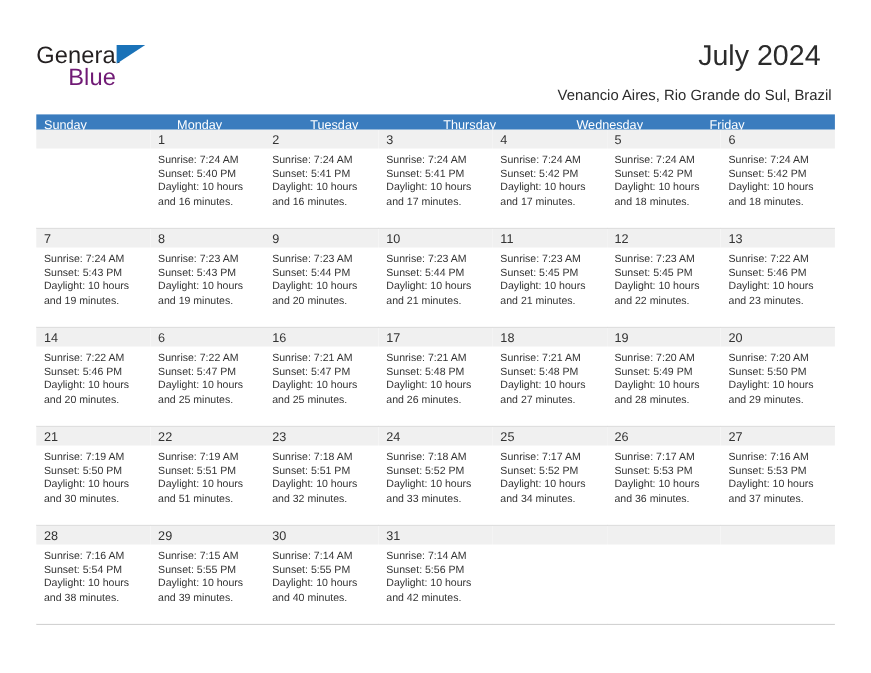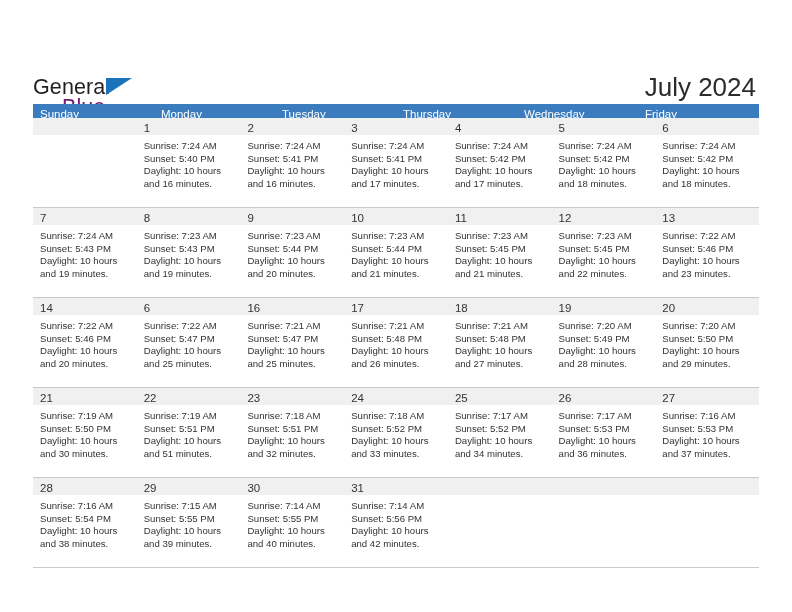--- a/index.html
+++ b/index.html
@@ -21,21 +21,20 @@
     box-sizing: border-box;
   }
 
   
   .top {
     position: absolute;
     left: 0;
     top: 0;
     width: 792px;
     height: 100px;
-    margin-top: 37px;
   }
   .logo {
     position: absolute;
     left: 33px;
     top: 38px;
     width: 130px;
     height: 46px;
   }
   .logo-general {
     position: absolute;
@@ -59,21 +58,21 @@
     position: absolute;
     left: 29px;
     top: 20px;
     font-size: 21.5px;
     color: #701a75;
     letter-spacing: 0.1px;
     font-family: "Liberation Sans", sans-serif;
   }
   .title {
     position: absolute;
-    right: 36px;
+    right: 46px;
     top: 35px;
     font-size: 26px;
     color: #2b2b2b;
     text-align: left;
     white-space: nowrap;
   }
   .subtitle {
     position: absolute;
     right: 36px;
     top: 79px;

